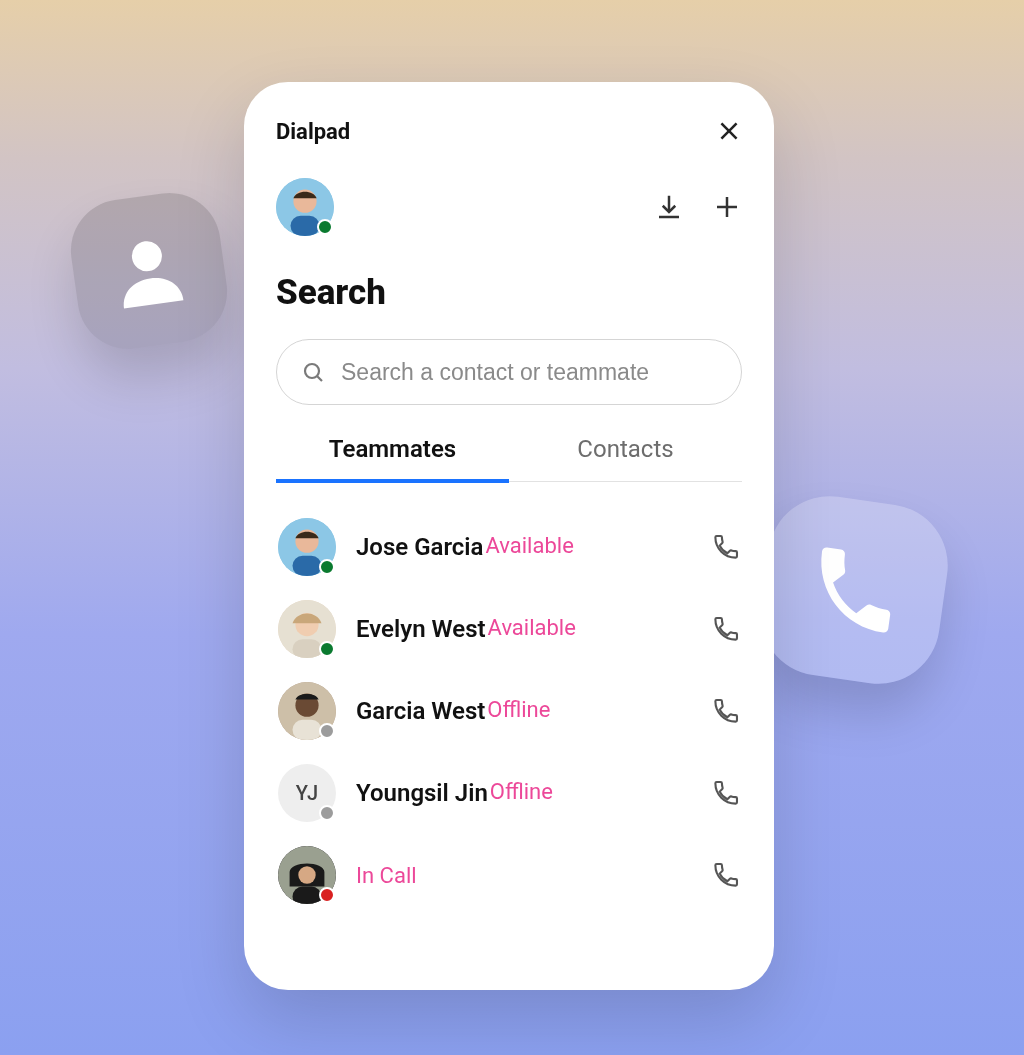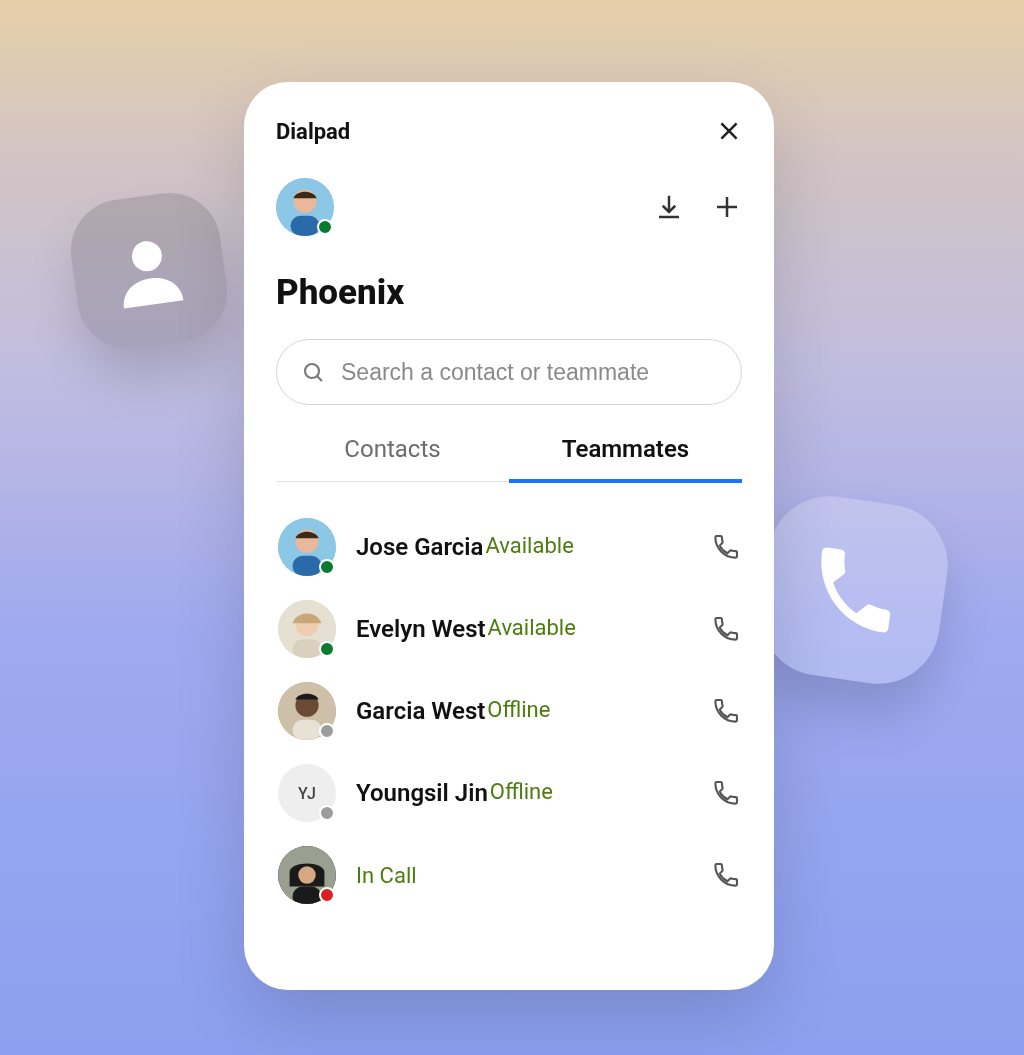--- a/index.html
+++ b/index.html
@@ -54,21 +54,21 @@
     display: flex;
     justify-content: space-between;
     align-items: center;
     margin-top: 34px;
   }
   .profile-avatar { position: relative; width: 58px; height: 58px; }
   .avatar-circle {
     width: 100%; height: 100%;
     border-radius: 50%;
     display: flex; align-items: center; justify-content: center;
-    font-size: 16px; font-weight: 500; color: #444;
+    font-size: 20px; font-weight: 500; color: #444;
     overflow: hidden;
   }
   .status-dot {
     position: absolute;
     bottom: 1px; right: 1px;
     width: 16px; height: 16px;
     border-radius: 50%;
     border: 2.5px solid #fff;
   }
   .status-available { background: #0a7a2f; }
@@ -136,21 +136,21 @@
   .row {
     display: flex;
     align-items: center;
     gap: 20px;
     padding: 12px 2px;
     cursor: pointer;
   }
   .row .profile-avatar { width: 58px; height: 58px; }
   .row-text { flex: 1; display: flex; flex-direction: row; gap: 2px; }
   .row-name { font-size: 24px; font-weight: 600; color: #111; }
-  .row-status { font-size: 22px; color: #4d7c0f; }
+  .row-status { font-size: 22px; color: #ec4899; }
   .call-icon { width: 28px; height: 28px; cursor: pointer; flex-shrink: 0; }
   .call-icon svg { width: 100%; height: 100%; stroke: #555; stroke-width: 1.8; fill: none; }
 
   
   .face { width:100%; height:100%; }
 </style>
 </head>
 <body>
 
 <div class="floaty person">
@@ -199,36 +199,36 @@
       </div>
       <div class="icon-btn">
         <svg viewBox="0 0 24 24">
           <line x1="12" y1="4" x2="12" y2="20"></line>
             <line x1="4" y1="12" x2="20" y2="12"></line>
         </svg>
       </div>
     </div>
   </div>
 
-  <div class="page-title">Phoenix</div>
+  <div class="page-title">Search</div>
 
   <div class="search-box">
     <svg viewBox="0 0 24 24">
       <circle cx="11" cy="11" r="7"></circle>
         <line x1="21" y1="21" x2="16.2" y2="16.2"></line>
     </svg>
     <input class="search-input" type="text" placeholder="Search a contact or teammate" style="">
   </div>
 
   <div class="tabs">
+    <div class="tab active">
+      <span>Teammates</span>
+    </div>
     <div class="tab">
       <span>Contacts</span>
-    </div>
-    <div class="tab active">
-      <span>Teammates</span>
     </div>
   </div>
 
   <div class="list">
 
     <div class="row">
       <div class="profile-avatar">
         <div class="avatar-circle" style="background:#8cc7e6">
           <svg class="face" viewBox="0 0 40 40">
             <circle cx="20" cy="20" r="20" fill="#8cc7e6"></circle>

